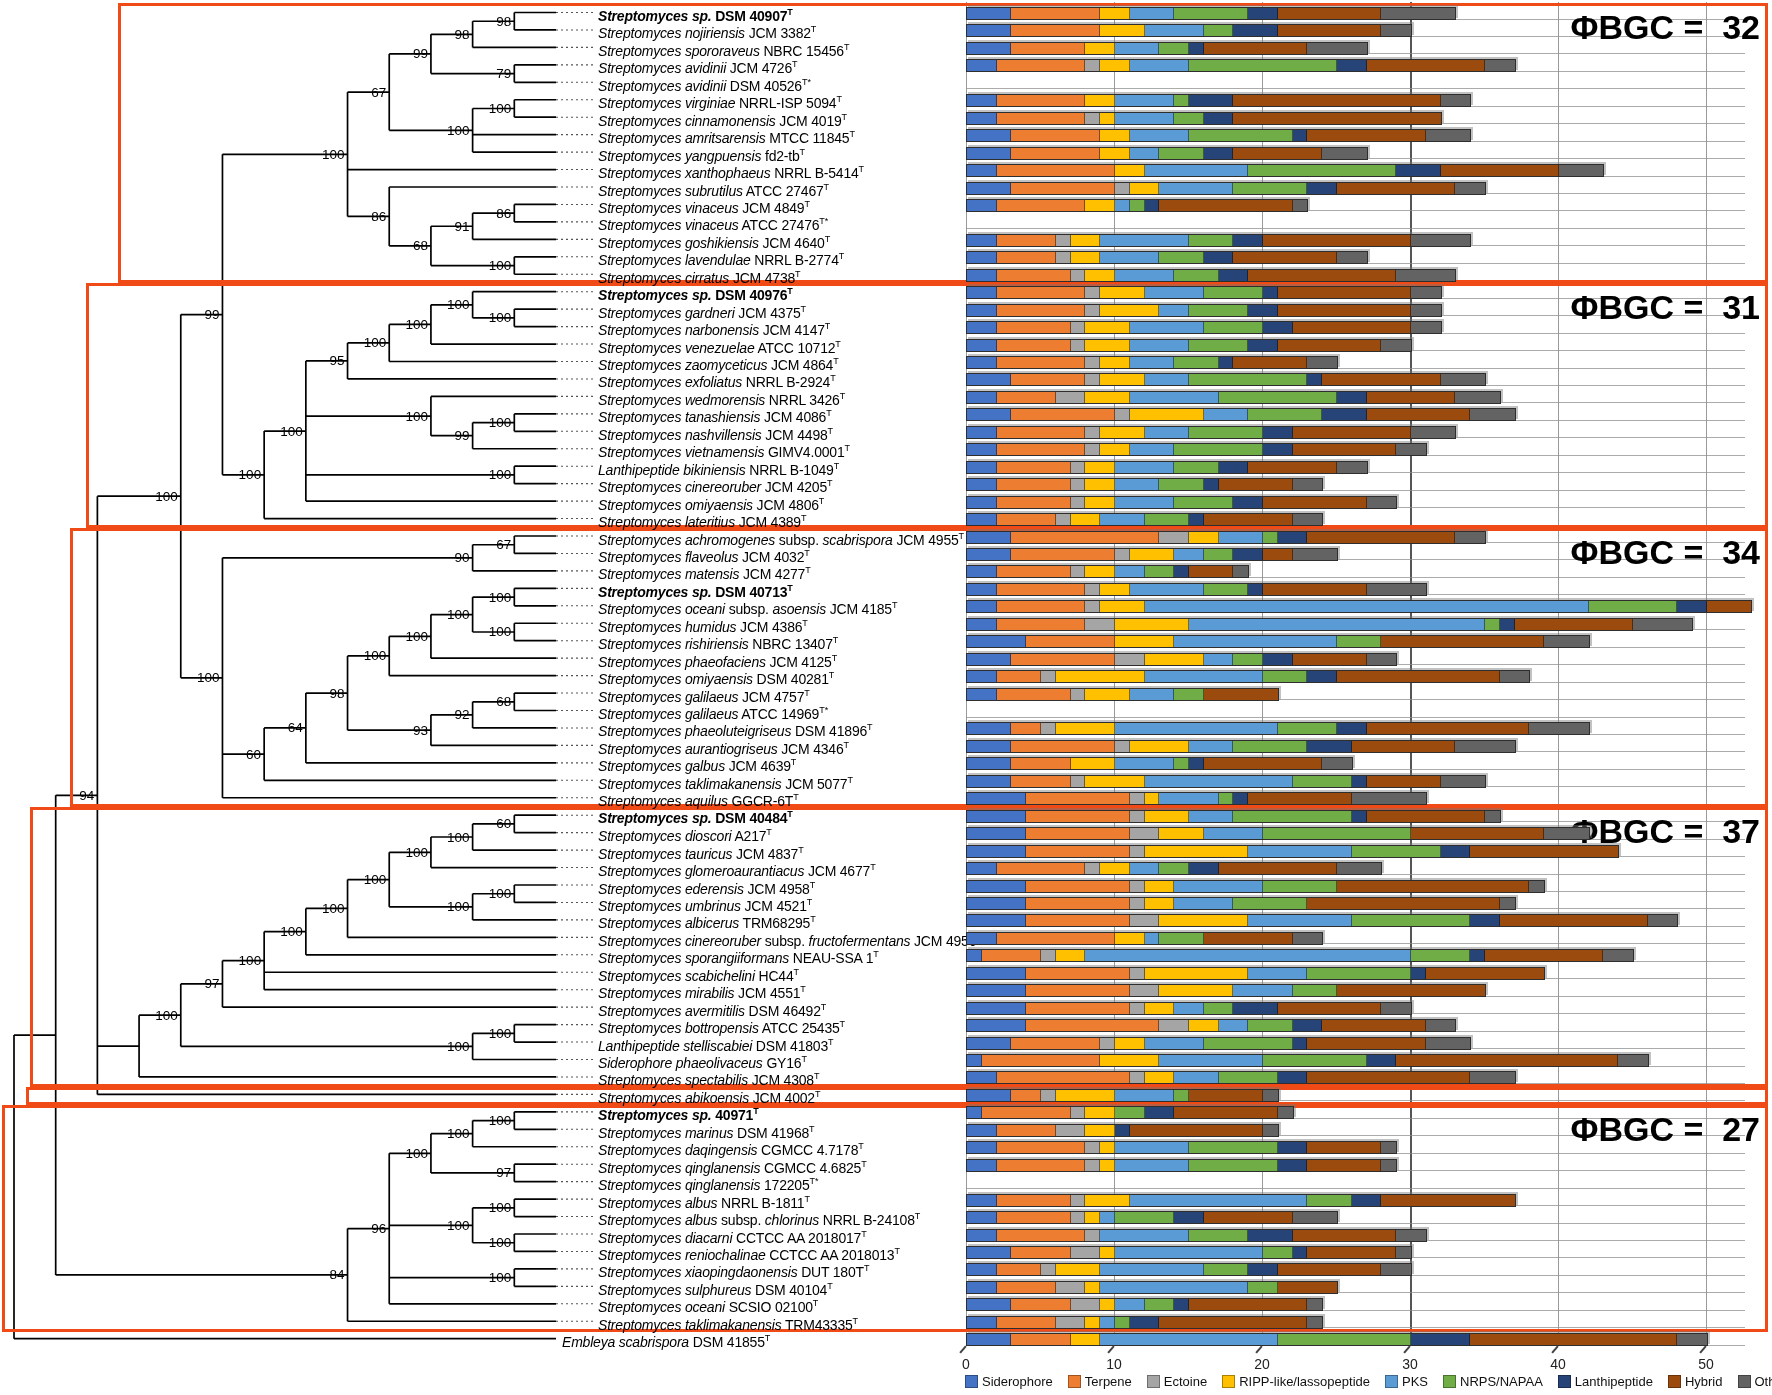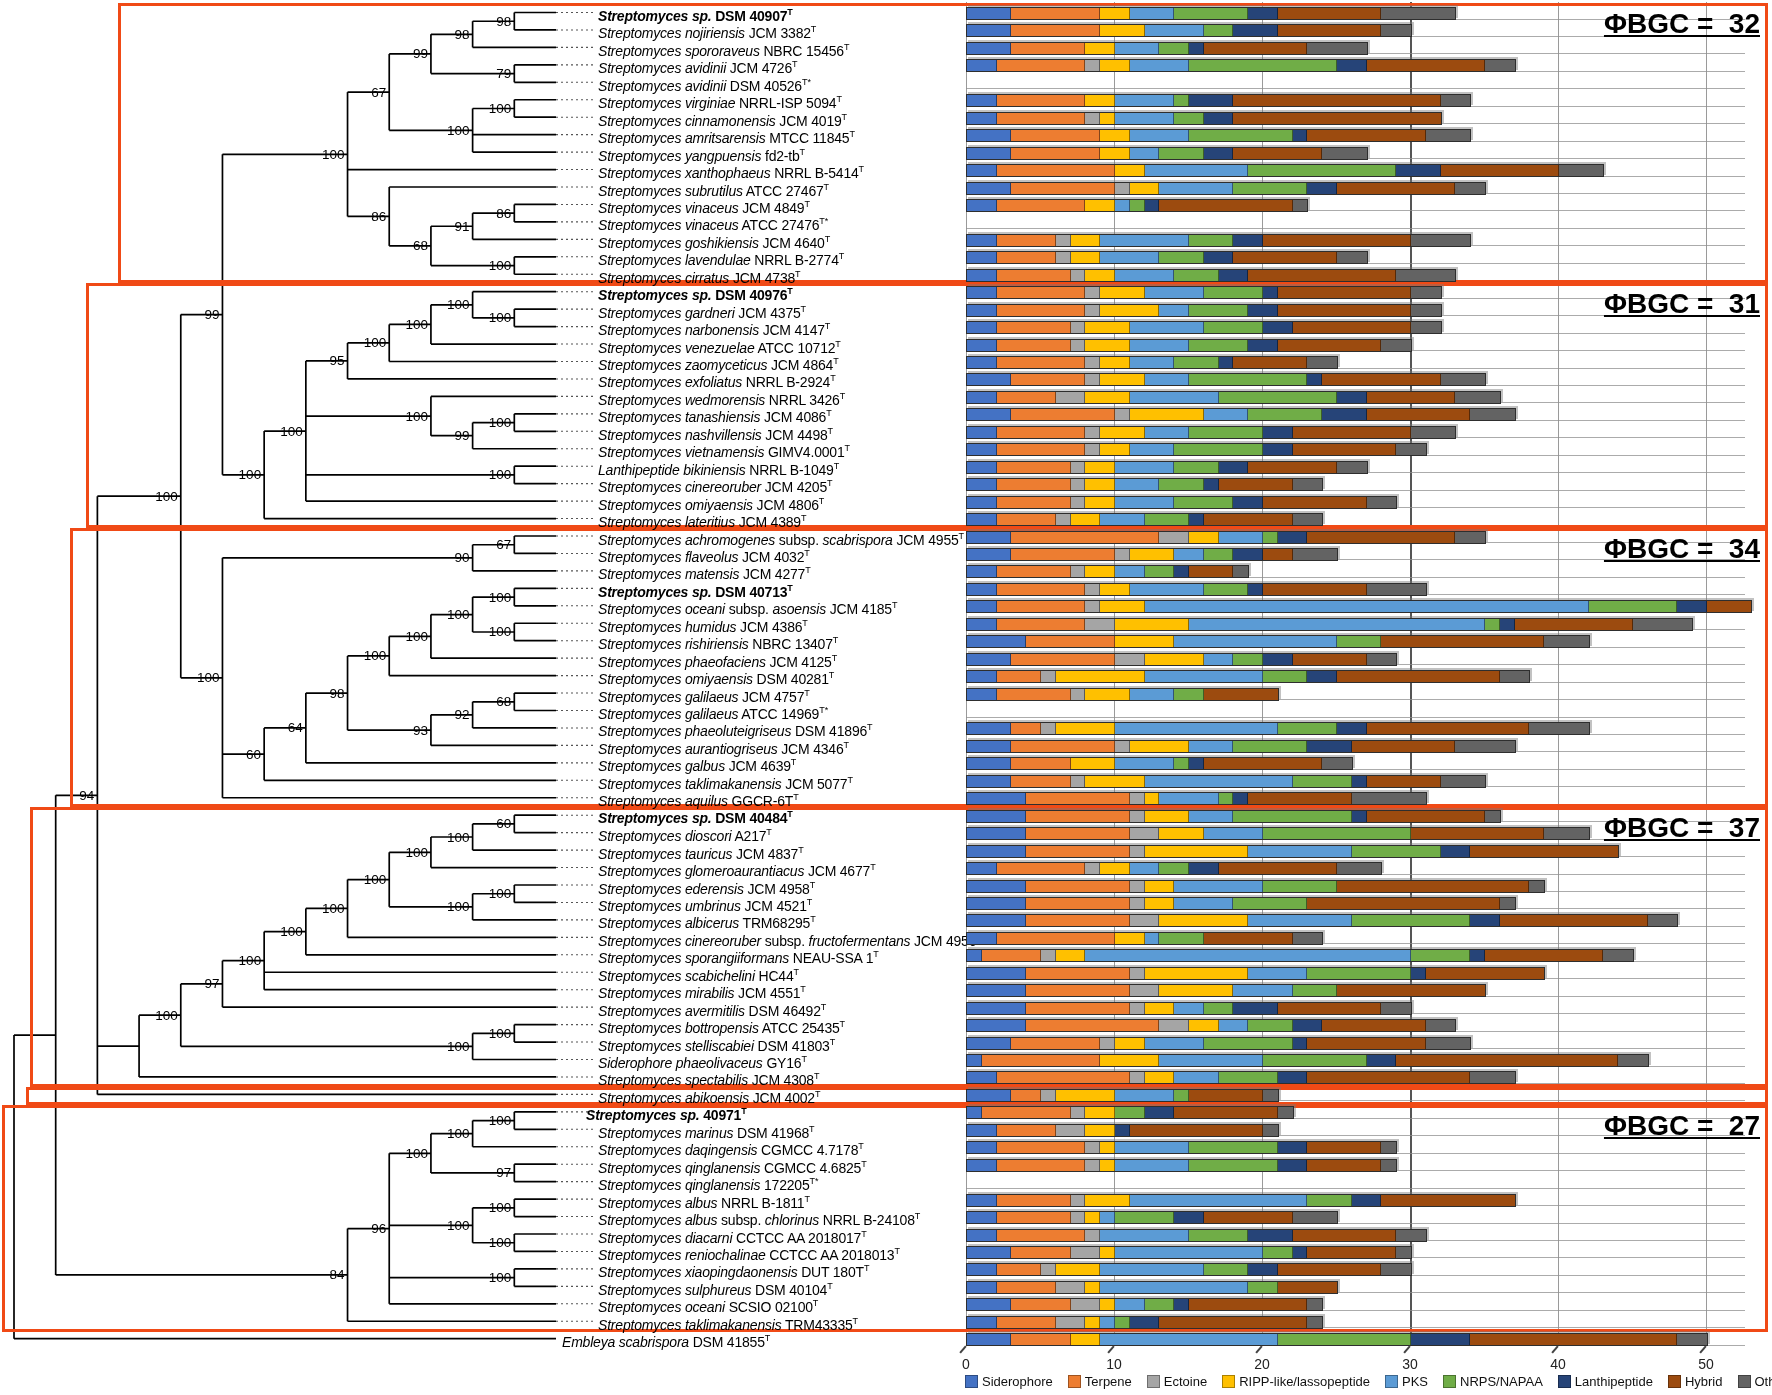--- a/index.html
+++ b/index.html
@@ -10,21 +10,21 @@
   .gh{position:absolute;height:1px;background:#8f8f8f;opacity:.75;}
   .bar{position:absolute;height:11px;display:flex;border:1px solid #2e2e2e;
        box-shadow:2px -2px 0 rgba(120,120,120,.45), inset 0 2px 0 rgba(255,255,255,.25);}
   .seg{height:100%;border-right:1px solid rgba(0,0,0,.45);box-sizing:border-box;}
   .seg:last-child{border-right:none;}
   .tax{position:absolute;font-size:14px;letter-spacing:-0.2px;white-space:nowrap;color:#000;height:17px;line-height:17px;}
   .tax b{font-weight:bold;}
   .tax .it{font-style:italic;}
   .tax sup{font-size:9px;vertical-align:super;letter-spacing:0;}
   .redbox{position:absolute;border:3px solid #f04a16;box-sizing:border-box;}
-  .phil{position:absolute;font-size:28px;font-weight:bold;color:#000;white-space:pre;text-decoration:underline;}
+  .phil{position:absolute;font-size:34px;font-weight:bold;color:#000;white-space:pre;}
   .axnum{position:absolute;font-size:14px;color:#222;transform:translateX(-50%);}
   .tick{position:absolute;width:2px;height:9px;background:#444;transform:rotate(40deg);}
   #legend{position:absolute;display:flex;gap:15px;align-items:center;font-size:13px;color:#111;}
   .litem{display:flex;align-items:center;gap:4px;white-space:nowrap;}
   .lsw{width:11px;height:11px;border:1px solid #00000055;display:inline-block;}
   svg text{font-family:"Liberation Sans",sans-serif;}
 </style>
 </head>
 <body>
 
@@ -532,25 +532,25 @@
       <div class="tax" style="left: 598px; top: 859.05px;"><span class="it">Streptomyces glomeroaurantiacus</span> JCM 4677<sup>T</sup></div>
       <div class="tax" style="left: 598px; top: 876.5px;"><span class="it">Streptomyces ederensis</span> JCM 4958<sup>T</sup></div>
       <div class="tax" style="left: 598px; top: 893.95px;"><span class="it">Streptomyces umbrinus</span> JCM 4521<sup>T</sup></div>
       <div class="tax" style="left: 598px; top: 911.4px;"><span class="it">Streptomyces albicerus</span> TRM68295<sup>T</sup></div>
       <div class="tax" style="left: 598px; top: 928.85px;"><span class="it">Streptomyces cinereoruber</span> subsp. <span class="it">fructofermentans</span> JCM 4956<sup>T</sup></div>
       <div class="tax" style="left: 598px; top: 946.3px;"><span class="it">Streptomyces sporangiiformans</span> NEAU-SSA 1<sup>T</sup></div>
       <div class="tax" style="left: 598px; top: 963.75px;"><span class="it">Streptomyces scabichelini</span> HC44<sup>T</sup></div>
       <div class="tax" style="left: 598px; top: 981.2px;"><span class="it">Streptomyces mirabilis</span> JCM 4551<sup>T</sup></div>
       <div class="tax" style="left: 598px; top: 998.65px;"><span class="it">Streptomyces avermitilis</span> DSM 46492<sup>T</sup></div>
       <div class="tax" style="left: 598px; top: 1016.1px;"><span class="it">Streptomyces bottropensis</span> ATCC 25435<sup>T</sup></div>
-      <div class="tax" style="left: 598px; top: 1033.55px;"><span class="it">Streptomyces stelliscabiei</span> DSM 41803<sup>T</sup></div>
+      <div class="tax" style="left: 598px; top: 1033.55px;"><span class="it">Lanthipeptide stelliscabiei</span> DSM 41803<sup>T</sup></div>
       <div class="tax" style="left: 598px; top: 1051px;"><span class="it">Siderophore phaeolivaceus</span> GY16<sup>T</sup></div>
       <div class="tax" style="left: 598px; top: 1068.45px;"><span class="it">Streptomyces spectabilis</span> JCM 4308<sup>T</sup></div>
       <div class="tax" style="left: 598px; top: 1085.9px;"><span class="it">Streptomyces abikoensis</span> JCM 4002<sup>T</sup></div>
-      <div class="tax" style="left: 586px; top: 1103.35px;"><b><span class="it">Streptomyces sp.</span> 40971<sup>T</sup></b></div>
+      <div class="tax" style="left: 598px; top: 1103.35px;"><b><span class="it">Streptomyces sp.</span> 40971<sup>T</sup></b></div>
       <div class="tax" style="left: 598px; top: 1120.8px;"><span class="it">Streptomyces marinus</span> DSM 41968<sup>T</sup></div>
       <div class="tax" style="left: 598px; top: 1138.25px;"><span class="it">Streptomyces daqingensis</span> CGMCC 4.7178<sup>T</sup></div>
       <div class="tax" style="left: 598px; top: 1155.7px;"><span class="it">Streptomyces qinglanensis</span> CGMCC 4.6825<sup>T</sup></div>
       <div class="tax" style="left: 598px; top: 1173.15px;"><span class="it">Streptomyces qinglanensis</span> 172205<sup>T*</sup></div>
       <div class="tax" style="left: 598px; top: 1190.6px;"><span class="it">Streptomyces albus</span> NRRL B-1811<sup>T</sup></div>
       <div class="tax" style="left: 598px; top: 1208.05px;"><span class="it">Streptomyces albus</span> subsp. <span class="it">chlorinus</span> NRRL B-24108<sup>T</sup></div>
       <div class="tax" style="left: 598px; top: 1225.5px;"><span class="it">Streptomyces diacarni</span> CCTCC AA 2018017<sup>T</sup></div>
       <div class="tax" style="left: 598px; top: 1242.95px;"><span class="it">Streptomyces reniochalinae</span> CCTCC AA 2018013<sup>T</sup></div>
       <div class="tax" style="left: 598px; top: 1260.4px;"><span class="it">Streptomyces xiaopingdaonensis</span> DUT 180T<sup>T</sup></div>
       <div class="tax" style="left: 598px; top: 1277.85px;"><span class="it">Streptomyces sulphureus</span> DSM 40104<sup>T</sup></div>

